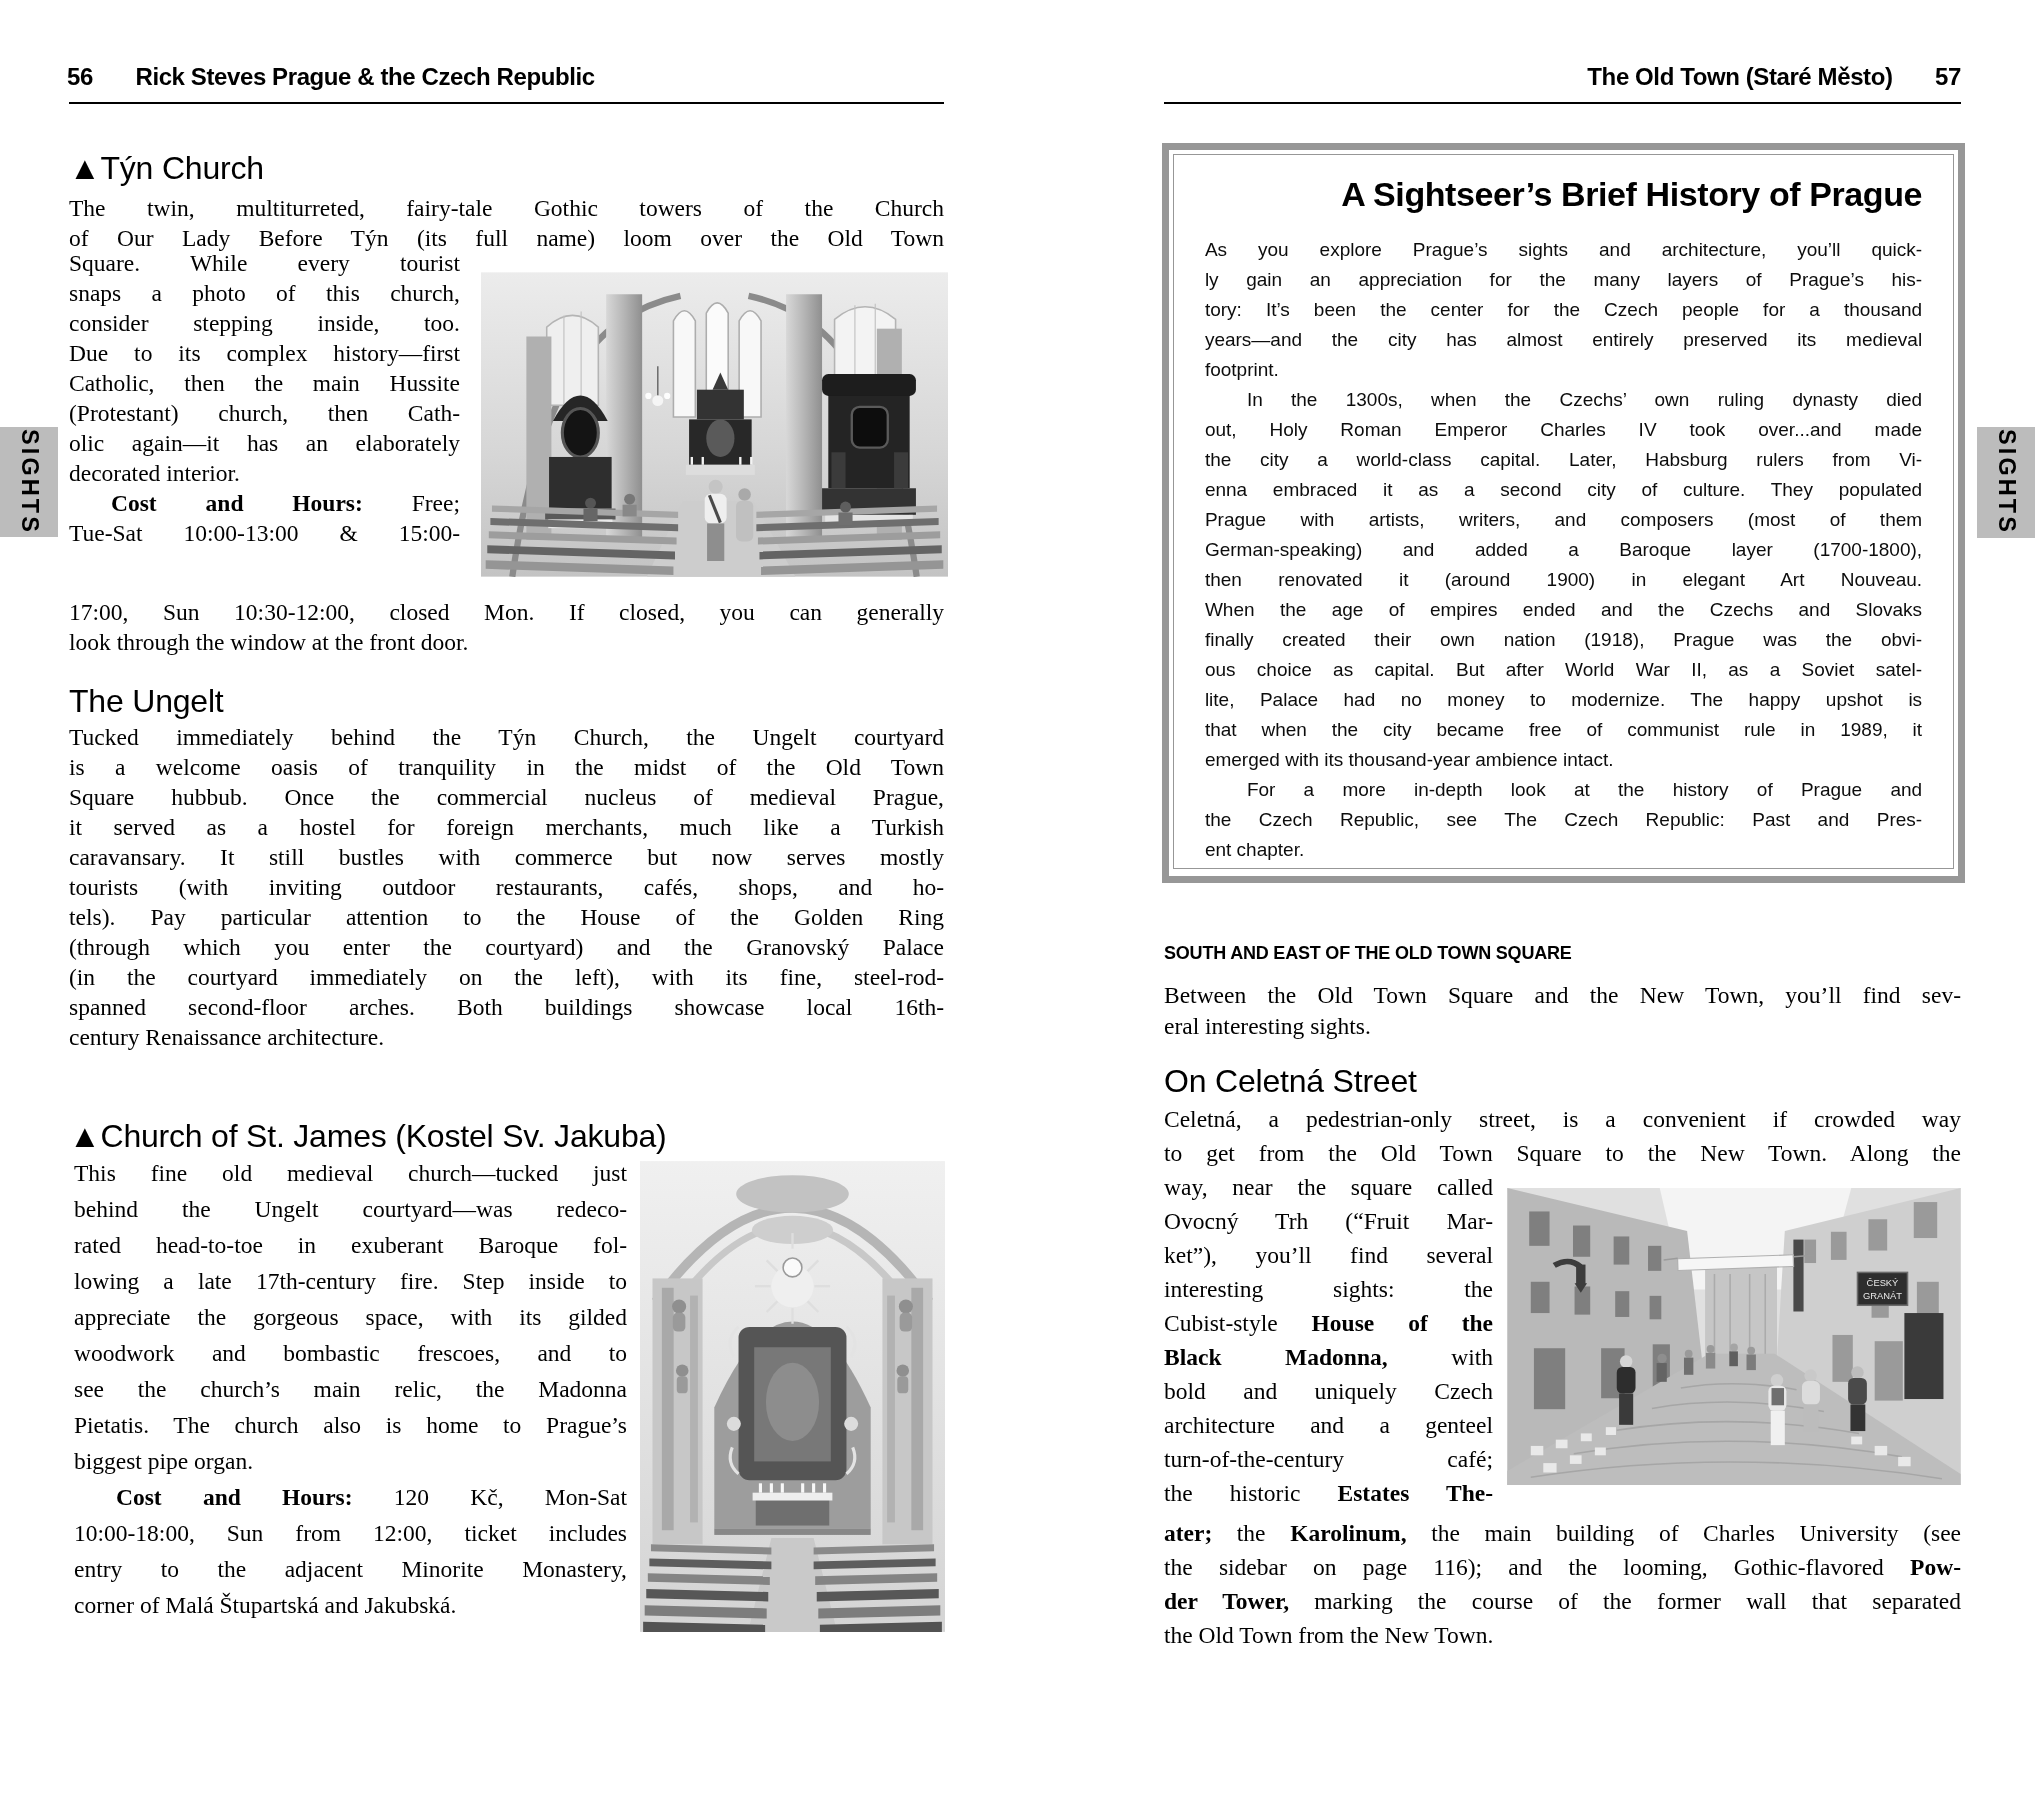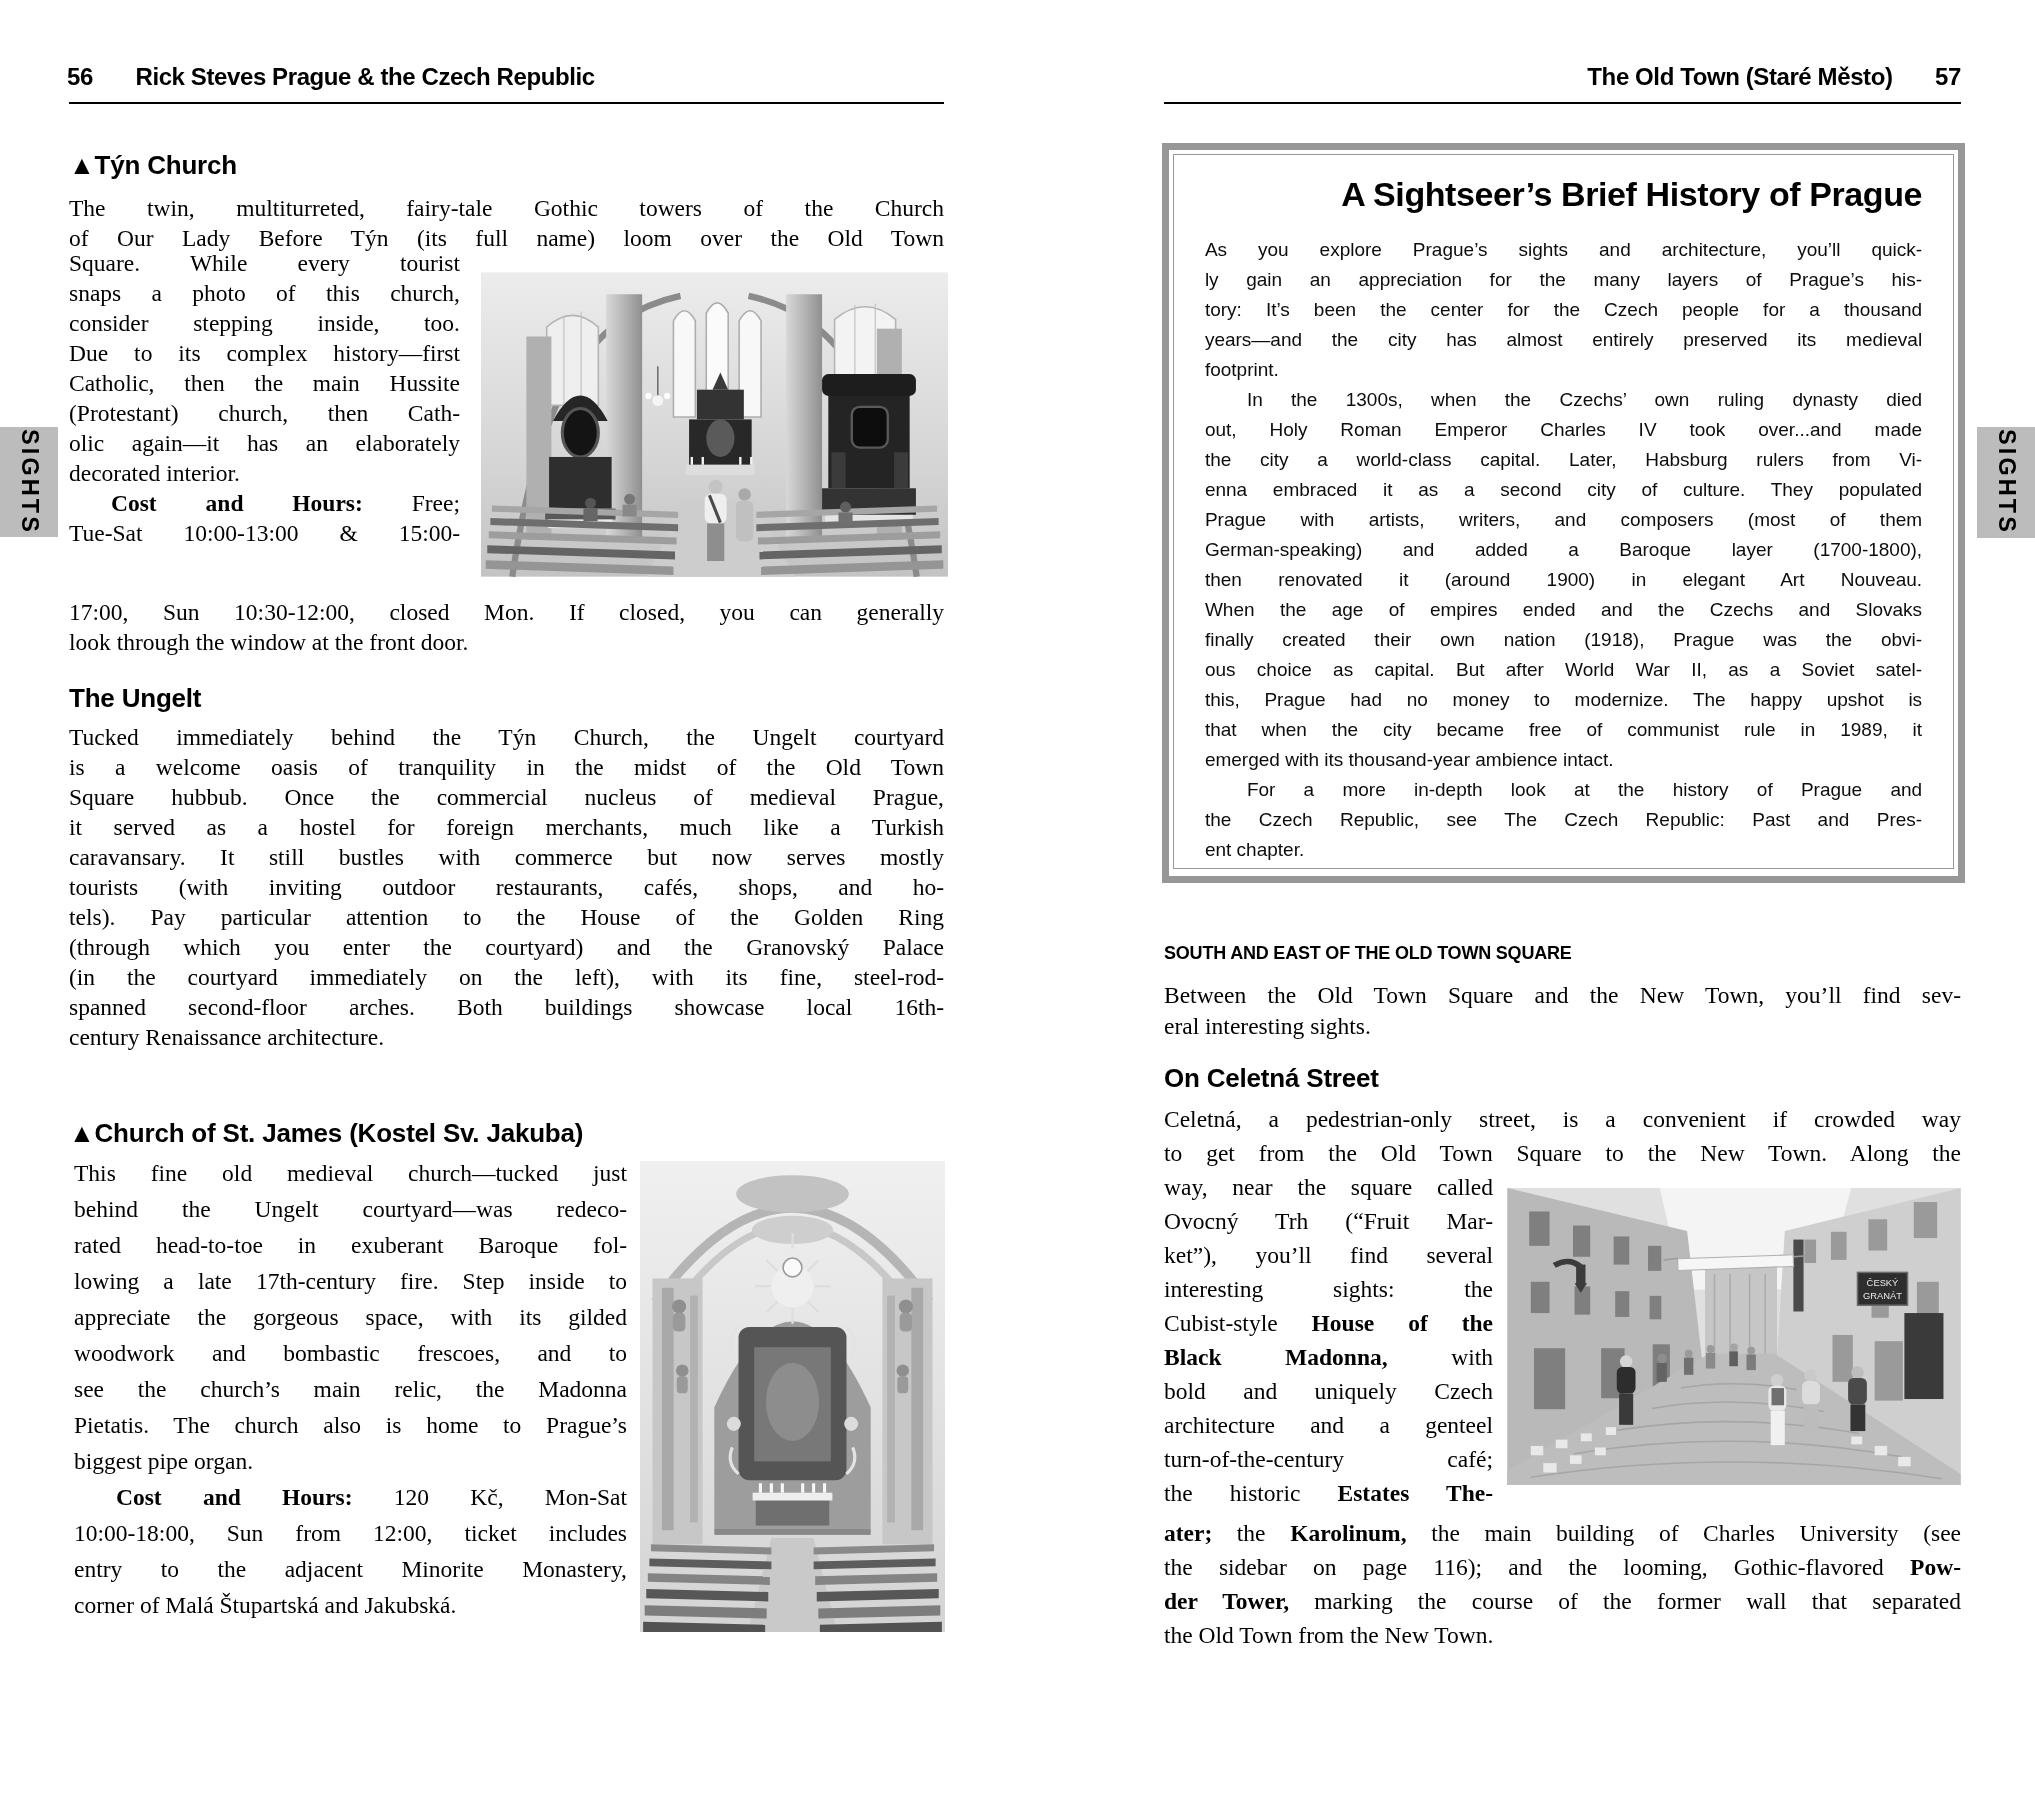--- a/index.html
+++ b/index.html
@@ -19,22 +19,22 @@
   .blk{position:absolute;font-size:23.5px;}
   .blk .ln{text-align:justify;text-align-last:justify;}
   .blk .ln.nj{text-align-last:left;}
   .blk .ln.ind{text-indent:42px;}
   .lh38{line-height:30px;}
   .lh40{line-height:31px;}
   .lh43{line-height:34px;}
   .lh46{line-height:36px;}
   .b{font-weight:bold;}
   
-  .h1{position:absolute;font-family:"Liberation Sans",sans-serif;font-weight:bold;
-      font-size:26px;letter-spacing:-0.2px;white-space:nowrap;}
+  .h1{position:absolute;font-family:"Liberation Sans",sans-serif;font-weight:normal;
+      font-size:32px;letter-spacing:-0.2px;white-space:nowrap;}
   .h0{position:absolute;font-family:"Liberation Sans",sans-serif;font-weight:bold;
       font-size:18px;letter-spacing:-0.2px;white-space:nowrap;}
   
   .sidebox{position:absolute;border:7.8px solid #979797;background:#fff;}
   .sidebox-inner{border:1.6px solid #979797;margin:3.9px;height:calc(100% - 11px);
                  padding:15.7px 31px 0 31px;box-sizing:border-box;}
   .sidebox-title{font-family:"Liberation Sans",sans-serif;font-weight:bold;
                  font-size:34px;color:#000000;text-align:right;letter-spacing:-0.4px;
                  margin:4.7px 0 20.4px 0;}
   .sideblk{font-family:"Liberation Sans",sans-serif;font-size:19px;line-height:30px;color:#0c0c0c;}
@@ -318,21 +318,21 @@
         <div class="ln ind"><span>In the 1300s, when the Czechs’ own ruling dynasty died</span></div>
         <div class="ln"><span>out, Holy Roman Emperor Charles IV took over...and made</span></div>
         <div class="ln"><span>the city a world-class capital. Later, Habsburg rulers from Vi-</span></div>
         <div class="ln"><span>enna embraced it as a second city of culture. They populated</span></div>
         <div class="ln"><span>Prague with artists, writers, and composers (most of them</span></div>
         <div class="ln"><span>German-speaking) and added a Baroque layer (1700-1800),</span></div>
         <div class="ln"><span>then renovated it (around 1900) in elegant Art Nouveau.</span></div>
         <div class="ln"><span>When the age of empires ended and the Czechs and Slovaks</span></div>
         <div class="ln"><span>finally created their own nation (1918), Prague was the obvi-</span></div>
         <div class="ln"><span>ous choice as capital. But after World War II, as a Soviet satel-</span></div>
-        <div class="ln"><span>this, Prague had no money to modernize. The happy upshot is</span></div>
+        <div class="ln"><span>lite, Palace had no money to modernize. The happy upshot is</span></div>
         <div class="ln"><span>that when the city became free of communist rule in 1989, it</span></div>
         <div class="ln nj"><span>emerged with its thousand-year ambience intact.</span></div>
       </div>
     <div class="sideblk">
         <div class="ln ind"><span>For a more in-depth look at the history of Prague and</span></div>
         <div class="ln"><span>the Czech Republic, see The Czech Republic: Past and Pres-</span></div>
         <div class="ln nj"><span>ent chapter.</span></div>
       </div>
   </div>
 </div>

